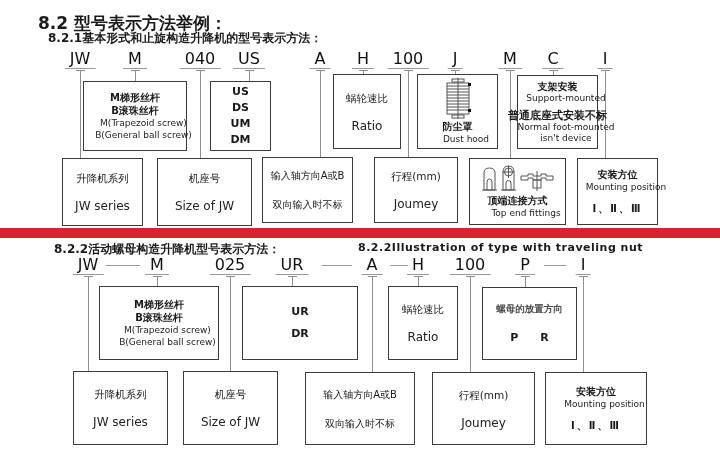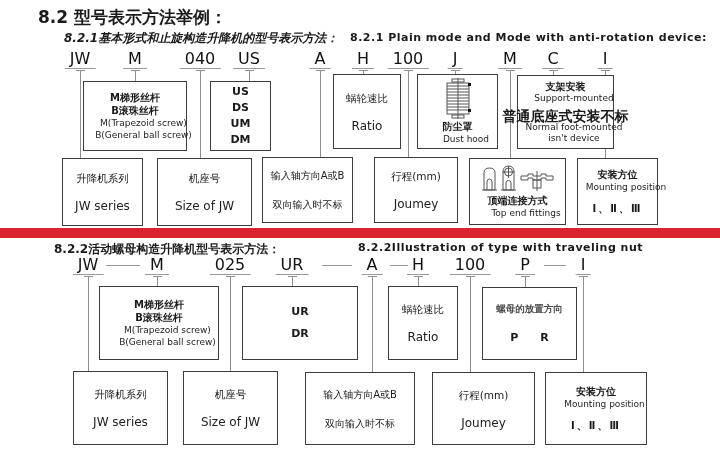--- a/index.html
+++ b/index.html
@@ -42,23 +42,22 @@
   .pr { font-size:11px; font-weight:bold; letter-spacing:9px; margin-top:15px; padding-left:9px; }
   .divider { position:absolute; left:0; width:720px; height:10px; background:#d9232f; }
   .icon-row { display:flex; align-items:flex-end; gap:4px; margin-bottom:3px; }
   svg { display:block; }
 </style>
 </head>
 <body>
 
 <div id="page">
 
-  <div class="abs title" style="left:38px;top:6px;">8.2 型号表示方法举例：</div>
-  <div class="abs subtitle" style="left:64px;top:30px;font-style:italic;">8.2.1基本形式和止旋构造升降机的型号表示方法：</div>
-  <div class="abs subtitle-en" style="left:350px;top:31px;">8.2.1 Plain mode and Mode with anti-rotation device:</div>
+  <div class="abs title" style="left:38px;top:12px;">8.2 型号表示方法举例：</div>
+  <div class="abs subtitle" style="left:48px;top:30px;">8.2.1基本形式和止旋构造升降机的型号表示方法：</div>
 
   <div class="code" style="left:80px;top:50px;">JW</div>
   <div class="code" style="left:135px;top:50px;">M</div>
   <div class="code" style="left:200px;top:50px;">040</div>
   <div class="code" style="left:249px;top:50px;">US</div>
   <div class="code" style="left:320px;top:50px;">A</div>
   <div class="code" style="left:363px;top:50px;">H</div>
   <div class="code" style="left:408px;top:50px;">100</div>
   <div class="code" style="left:455px;top:50px;">J</div>
   <div class="code" style="left:510px;top:50px;">M</div>
@@ -115,24 +114,24 @@
           <rect x="9" y="37" width="12" height="3"></rect>
         </g>
         <rect x="25" y="5" width="3" height="3" fill="#111"></rect>
         <rect x="25" y="31" width="3" height="3" fill="#111"></rect>
       </svg>
     </span>
     <div class="cns">防尘罩</div>
     <div class="ens">Dust hood</div>
   </div>
 
-  <div class="box" style="left:517px;top:75px;width:97px;height:74px;text-align:center;">
+  <div class="box" style="left:517px;top:75px;width:81px;height:74px;text-align:center;">
     <div class="cns" style="line-height:12px;">支架安装</div>
     <div class="ens" style="line-height:11px;">Support-mounted</div>
-    <div class="cns gap6" style="line-height:12px;font-size:14px;">普通底座式安装不标</div>
+    <div class="cns gap6" style="line-height:12px;font-size:11px;">普通底座式安装不标</div>
     <div class="ens" style="line-height:11px;">Normal foot-mounted</div>
     <div class="ens" style="line-height:11px;">isn't device</div>
   </div>
 
   <div class="box" style="left:62px;top:158px;width:81px;height:68px;">
     <div class="cn">升降机系列</div>
     <div class="en gap14">JW series</div>
   </div>
 
   <div class="box" style="left:157px;top:158px;width:95px;height:68px;">

